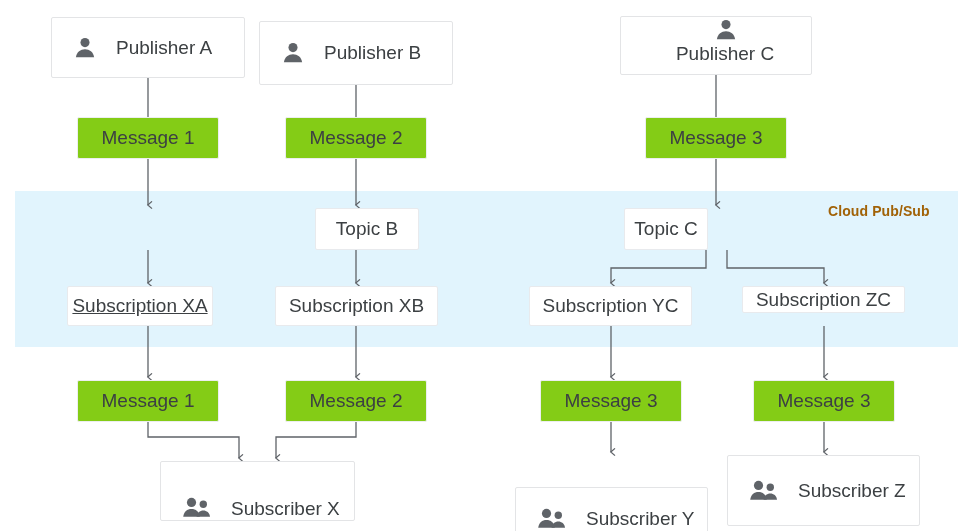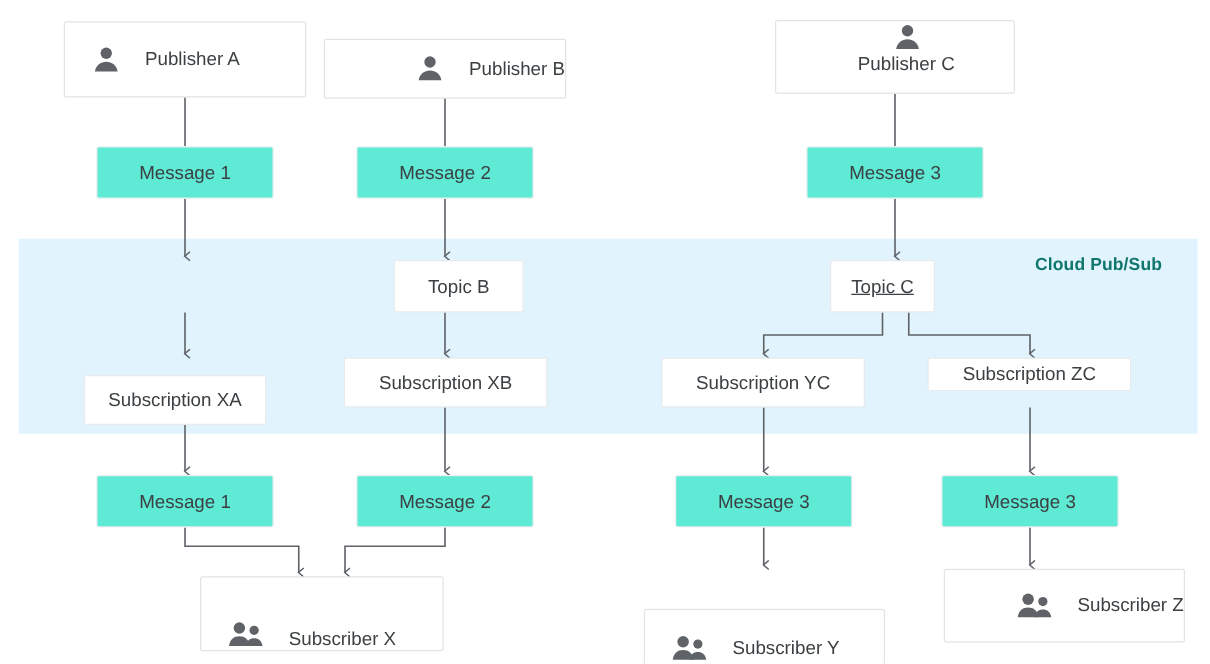--- a/index.html
+++ b/index.html
@@ -25,59 +25,59 @@
     width: 943px;
     height: 156px;
     background: #e1f4fd;
   }
   #band-label {
     position: absolute;
     left: 828px;
     top: 203px;
     font-size: 14px;
     font-weight: bold;
-    color: #0f766e;
+    color: #a16207;
     letter-spacing: 0.1px;
     white-space: nowrap;
   }
   #links {
     position: absolute;
     left: 0;
     top: 0;
     width: 968px;
     height: 531px;
     pointer-events: none;
   }
   .node {
     position: absolute;
     box-sizing: border-box;
     display: flex;
     align-items: center;
     justify-content: center;
-    font-size: 15px;
+    font-size: 19px;
     color: #3c4043;
     white-space: nowrap;
   }
   .node-actor {
     background: #ffffff;
     border: 1px solid #e3e4e6;
     border-radius: 2px;
     justify-content: flex-start;
   }
   .node-actor .label {
     margin-left: 18px;
   }
   .node-topic,
   .node-sub {
     background: #ffffff;
     border: 1px solid #e8eaed;
     border-radius: 2px;
   }
   .node-msg {
-    background: #5eead4;
+    background: #84cc16;
     border: 1px solid #eceef0;
     border-radius: 2px;
   }
   .icon {
     flex: none;
     display: block;
     margin-left: 20px;
   }
   .icon svg { display: block; }
   .icon-person svg { width: 26px; height: 26px; }
@@ -140,21 +140,21 @@
   <div class="node node-actor" style="left:51px;top:17px;width:194px;height:61px;">
     <span class="icon icon-person">
       <svg viewBox="0 0 24 24">
           <circle cx="12" cy="7" r="4.2" fill="#5f6368"></circle>
           <path d="M3.6,20.5 C4.4,15.7 7.8,13.2 12,13.2 C16.2,13.2 19.6,15.7 20.4,20.5 Z" fill="#5f6368"></path>
         </svg>
     </span>
     <span class="label">Publisher A</span>
   </div>
 
-  <div class="node node-actor" style="left:259px;top:31px;width:194px;height:48px;justify-content:flex-end;">
+  <div class="node node-actor" style="left:259px;top:21px;width:194px;height:64px;">
     <span class="icon icon-person">
       <svg viewBox="0 0 24 24">
           <circle cx="12" cy="7" r="4.2" fill="#5f6368"></circle>
           <path d="M3.6,20.5 C4.4,15.7 7.8,13.2 12,13.2 C16.2,13.2 19.6,15.7 20.4,20.5 Z" fill="#5f6368"></path>
         </svg>
     </span>
     <span class="label">Publisher B</span>
   </div>
 
   <div class="node node-actor" style="left:620px;top:16px;width:192px;height:59px;flex-direction:column;">
@@ -173,25 +173,25 @@
   <div class="node node-msg" style="left:285px;top:117px;width:142px;height:42px;">
     <span>Message 2</span>
   </div>
   <div class="node node-msg" style="left:645px;top:117px;width:142px;height:42px;">
     <span>Message 3</span>
   </div>
 
   <div class="node node-topic" style="left:304px;top:208px;width:104px;height:42px;margin-left:11px;">
     <span>Topic B</span>
   </div>
-  <div class="node node-topic" style="left:664px;top:208px;width:84px;height:42px;text-decoration:underline;">
+  <div class="node node-topic" style="left:624px;top:208px;width:84px;height:42px;">
     <span>Topic C</span>
   </div>
 
-  <div class="node node-sub" style="left:67px;top:300px;width:146px;height:40px;">
+  <div class="node node-sub" style="left:67px;top:286px;width:146px;height:40px;text-decoration:underline;">
     <span>Subscription XA</span>
   </div>
   <div class="node node-sub" style="left:275px;top:286px;width:163px;height:40px;">
     <span>Subscription XB</span>
   </div>
   <div class="node node-sub" style="left:529px;top:286px;width:163px;height:40px;">
     <span>Subscription YC</span>
   </div>
   <div class="node node-sub" style="left:742px;top:286px;width:163px;height:27px;">
     <span>Subscription ZC</span>
@@ -227,21 +227,21 @@
       <svg viewBox="0 0 32 24">
         <circle cx="10.5" cy="6.4" r="4.6" fill="#5f6368"></circle>
         <path d="M2.2,20.8 C2.8,15.6 6.2,13.0 10.5,13.0 C14.8,13.0 18.2,15.6 18.8,20.8 Z" fill="#5f6368"></path>
         <circle cx="22.3" cy="8.2" r="3.7" fill="#5f6368"></circle>
         <path d="M15.6,20.8 C16.1,16.6 18.9,14.5 22.3,14.5 C25.7,14.5 28.5,16.6 29.0,20.8 Z" fill="#5f6368"></path>
       </svg>
     </span>
     <span class="label">Subscriber Y</span>
   </div>
 
-  <div class="node node-actor" style="left:755px;top:455px;width:193px;height:59px;justify-content:flex-end;">
+  <div class="node node-actor" style="left:727px;top:455px;width:193px;height:71px;">
     <span class="icon icon-group">
       <svg viewBox="0 0 32 24">
         <circle cx="10.5" cy="6.4" r="4.6" fill="#5f6368"></circle>
         <path d="M2.2,20.8 C2.8,15.6 6.2,13.0 10.5,13.0 C14.8,13.0 18.2,15.6 18.8,20.8 Z" fill="#5f6368"></path>
         <circle cx="22.3" cy="8.2" r="3.7" fill="#5f6368"></circle>
         <path d="M15.6,20.8 C16.1,16.6 18.9,14.5 22.3,14.5 C25.7,14.5 28.5,16.6 29.0,20.8 Z" fill="#5f6368"></path>
       </svg>
     </span>
     <span class="label">Subscriber Z</span>
   </div>

